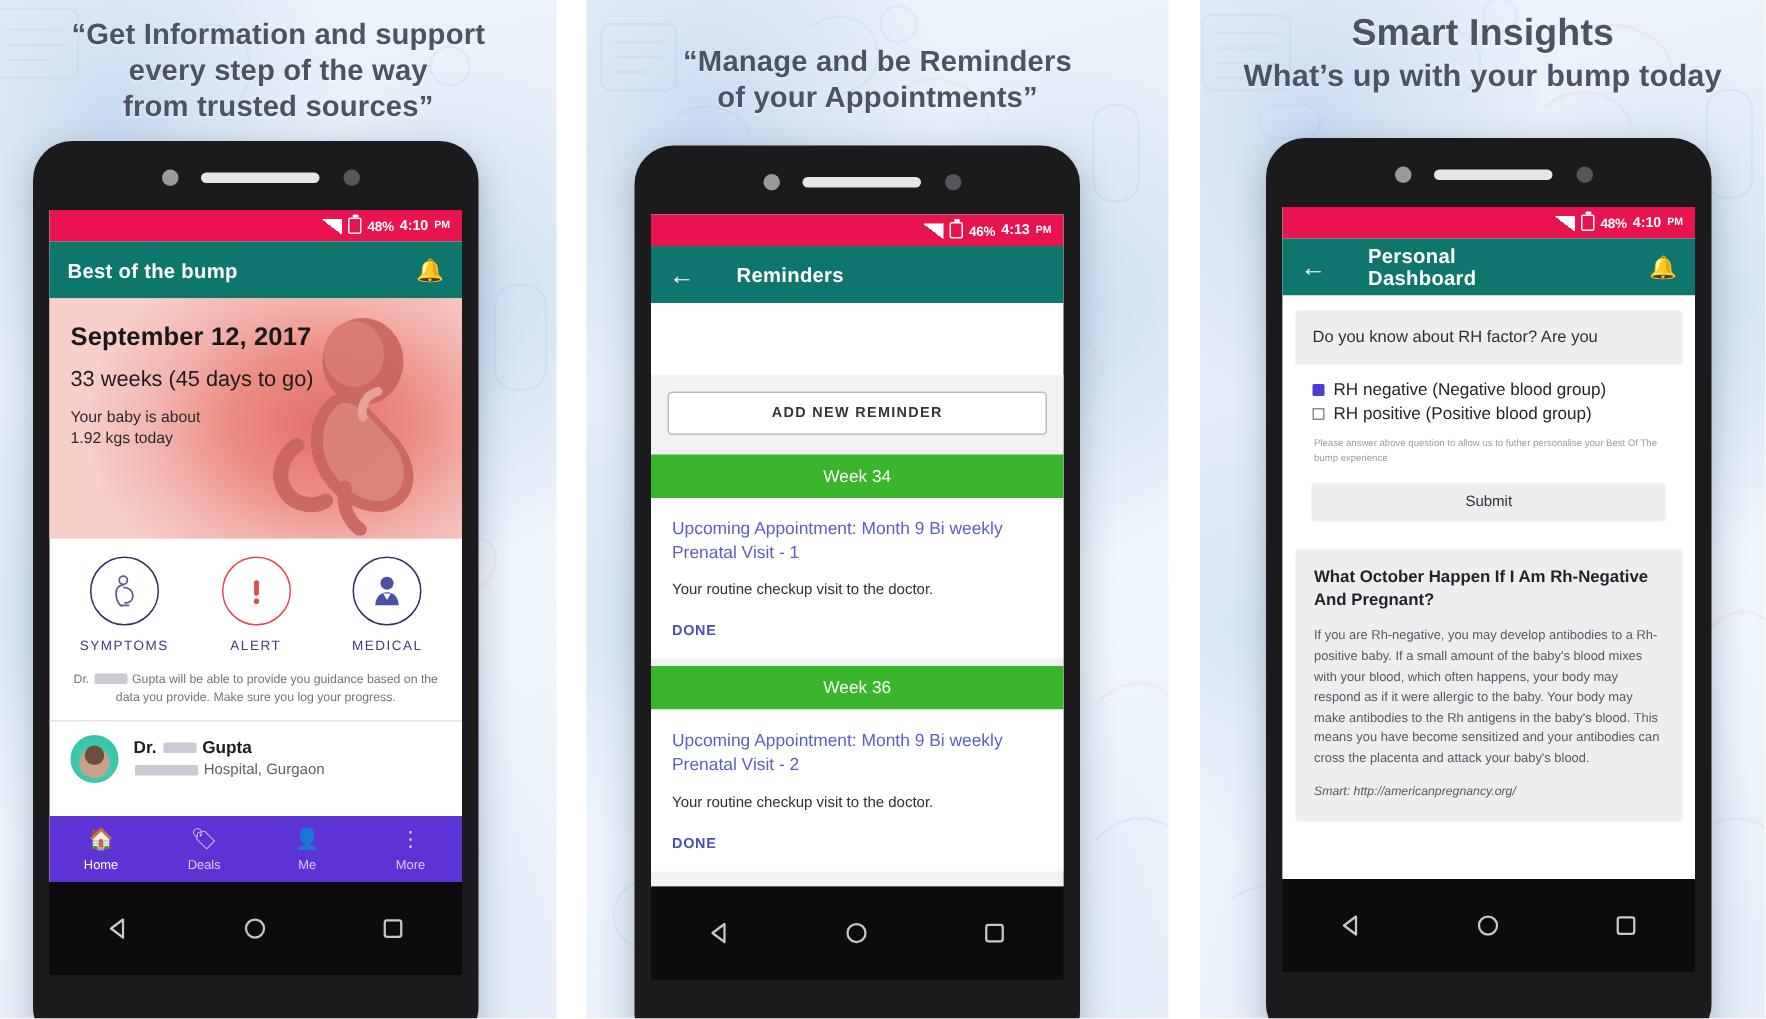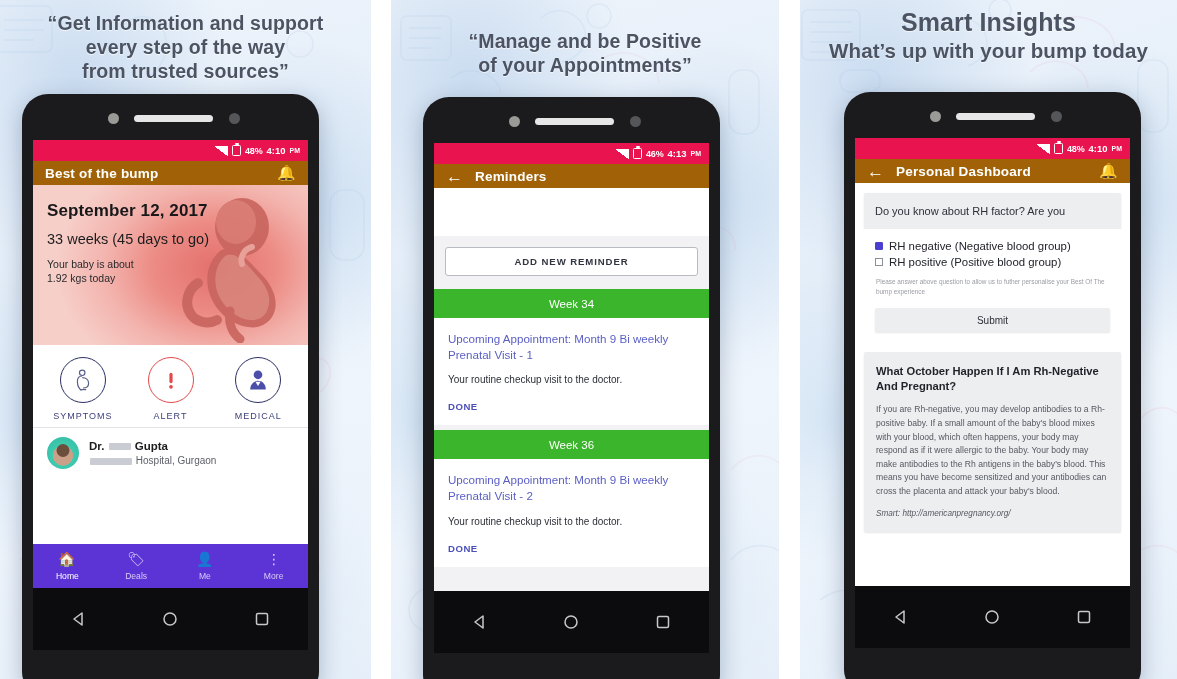--- a/index.html
+++ b/index.html
@@ -108,22 +108,22 @@
     position: relative; padding: 1px;
   }
   .batt::before {
     content: ""; position: absolute; top: -3px; left: 2px;
     width: 4px; height: 2px; background: #fff; border-radius: 1px;
   }
   .batt-fill { height: 100%; background: #fff; }
 
   
   .appbar {
-    height: 24px; background: #a16207; display: flex; align-items: center;
-    color: #fff; padding: 0 12px; gap: 12px;
+    height: 38px; background: #0f766e; display: flex; align-items: center;
+    color: #fff; padding: 0 12px; gap: 28px;
   }
   .appbar .title { font-size: 13.5px; font-weight: bold; letter-spacing: .2px; }
   .appbar .spacer { flex: 1; }
   .back-arrow { font-size: 17px; line-height: 1; }
   .bell { font-size: 15px; }
 
   
   .hero {
     position: relative; height: 160px; overflow: hidden;
     background:
@@ -330,20 +330,25 @@
             <svg viewBox="0 0 30 30" width="26" height="26">
               <circle cx="15" cy="9" r="5" fill="#4b4fa8"></circle>
               <path d="M6 26c0-6 4-10 9-10s9 4 9 10z" fill="#4b4fa8"></path>
               <path d="M12 17l3 5 3-5" fill="#ffffff"></path>
             </svg>
           </div>
           <div class="icon-label">MEDICAL</div>
         </div>
       </div>
 
+      <div class="disclaimer">
+        <span>Dr.</span>
+        <span class="redact"></span>
+        <span>Gupta will be able to provide you guidance based on the data you provide. Make sure you log your progress.</span>
+      </div>
 
       <div class="divider"></div>
 
       <div class="doc-row">
         <div class="avatar"></div>
         <div>
           <div class="doc-name">
             <span>Dr.</span>
             <span class="redact"></span>
             <span>Gupta</span>
@@ -405,21 +410,21 @@
       <circle cx="40" cy="610" r="22"></circle>
     </g>
     <g fill="none" stroke="#e7a8bd" stroke-width="1.8" opacity=".42">
       <path d="M210 60c20-16 56-4 58 22"></path>
       <path d="M300 240c16-24 46-14 44 10"></path>
       <path d="M340 470c20-26 56-14 60 14"></path>
     </g>
   </svg>
 
   <div class="headline">
-    <span class="l">“Manage and be Positive</span>
+    <span class="l">“Manage and be Reminders</span>
     <span class="l">of your Appointments”</span>
   </div>
 
   <div class="phone">
     <div class="phone-top">
       <span class="cam l"></span>
       <span class="speaker"></span>
       <span class="cam r"></span>
     </div>
 

